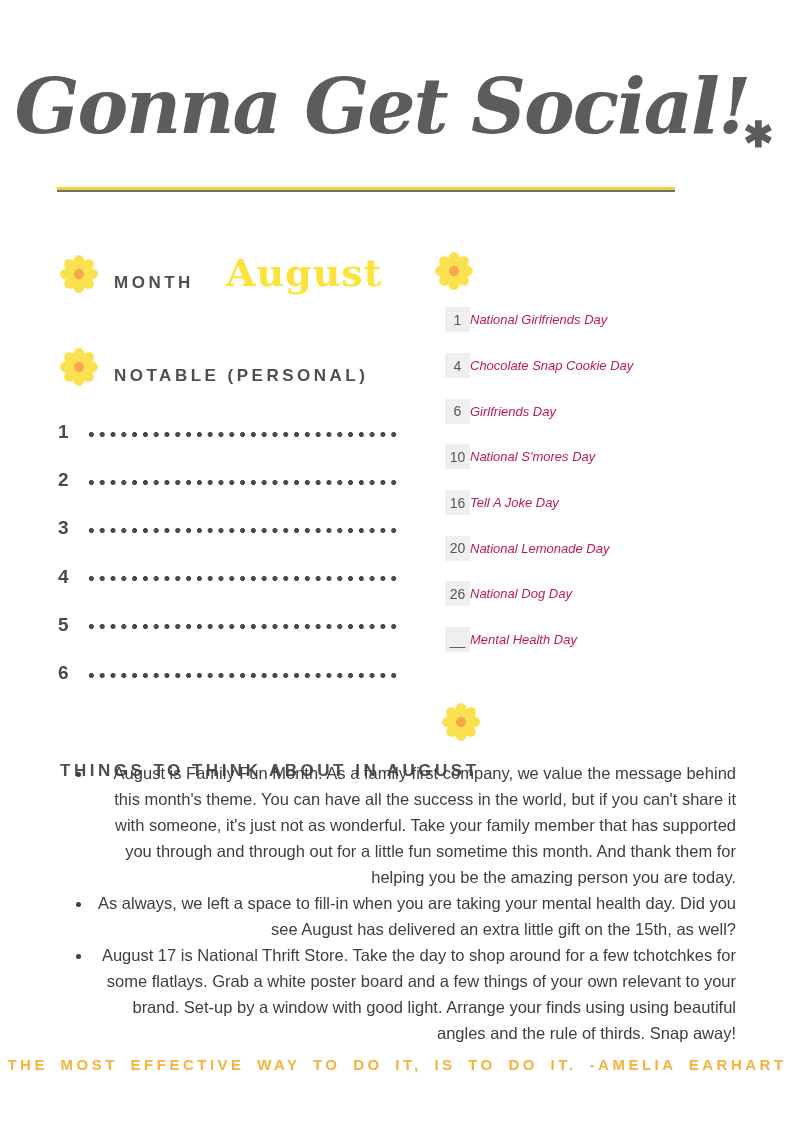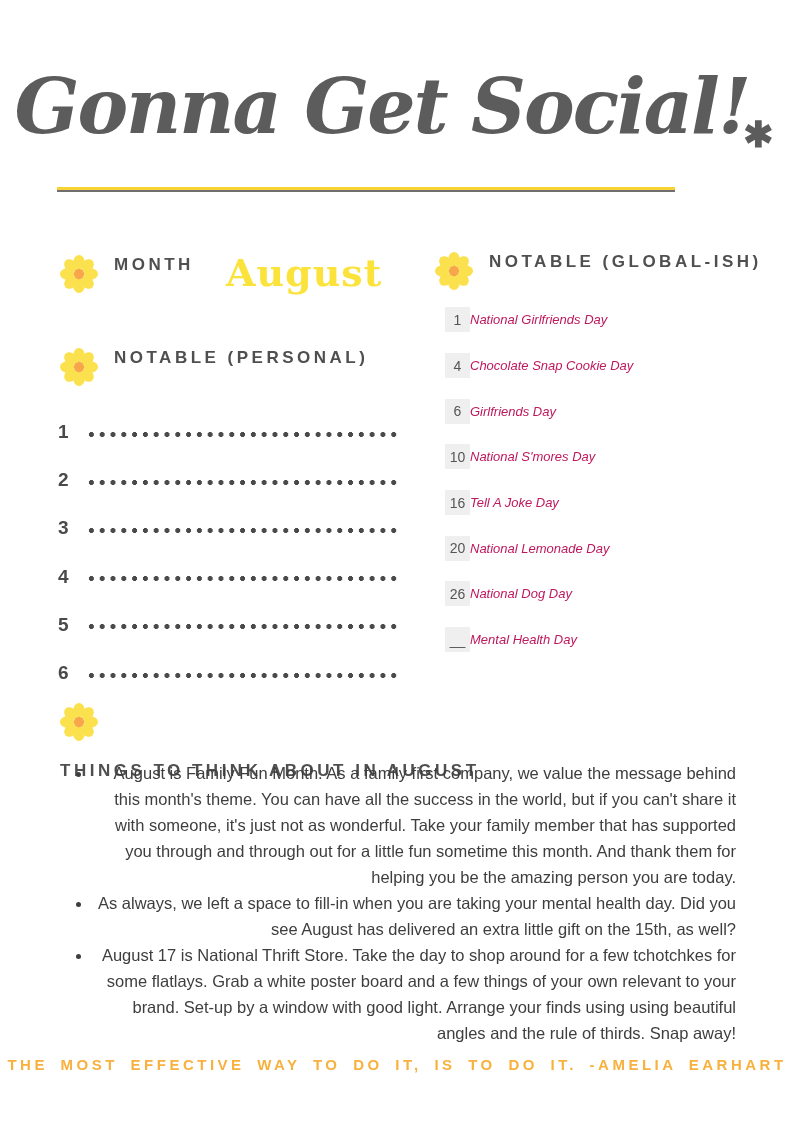--- a/index.html
+++ b/index.html
@@ -51,21 +51,21 @@
 
   
   .flower { width: 38px; height: 38px; flex: 0 0 38px; }
   .sec-label {
     font-weight: 700;
     font-size: 17px;
     letter-spacing: 3.5px;
     color: #4f4f4f;
     white-space: nowrap;
   }
-  .hdr-row { position: absolute; display: flex; align-items: flex-start; gap: 16px; }
+  .hdr-row { position: absolute; display: flex; align-items: flex-end; gap: 16px; }
   .hdr-month    { left: 58px;  top: 255px; }
   .hdr-personal { left: 58px;  top: 348px; }
   .hdr-global   { left: 433px; top: 252px; }
   .hdr-things   { left: 58px;  top: 703px; gap: 20px; flex-direction: column; }
 
   .month-value {
     position: absolute;
     left: 224px;
     top: 250px;
     font-family: "DejaVu Serif", serif;
@@ -233,21 +233,20 @@
         <ellipse cx="20" cy="7.5" rx="6" ry="7.5" transform="rotate(45 20 20)"></ellipse>
         <ellipse cx="20" cy="7.5" rx="6" ry="7.5" transform="rotate(90 20 20)"></ellipse>
         <ellipse cx="20" cy="7.5" rx="6" ry="7.5" transform="rotate(135 20 20)"></ellipse>
         <ellipse cx="20" cy="7.5" rx="6" ry="7.5" transform="rotate(180 20 20)"></ellipse>
         <ellipse cx="20" cy="7.5" rx="6" ry="7.5" transform="rotate(225 20 20)"></ellipse>
         <ellipse cx="20" cy="7.5" rx="6" ry="7.5" transform="rotate(270 20 20)"></ellipse>
         <ellipse cx="20" cy="7.5" rx="6" ry="7.5" transform="rotate(315 20 20)"></ellipse>
       </g>
       <circle cx="20" cy="20" r="5.4" fill="#f7a64a"></circle>
     </svg>
-    <span class="sec-label">NOTABLE (GLOBAL-ISH)</span>
   </div>
 
   <div class="global-rows">
 
       <div class="g-row">
         <span class="g-day">1</span>
         <span class="g-name">National Girlfriends Day</span>
       </div>
 
       <div class="g-row">

